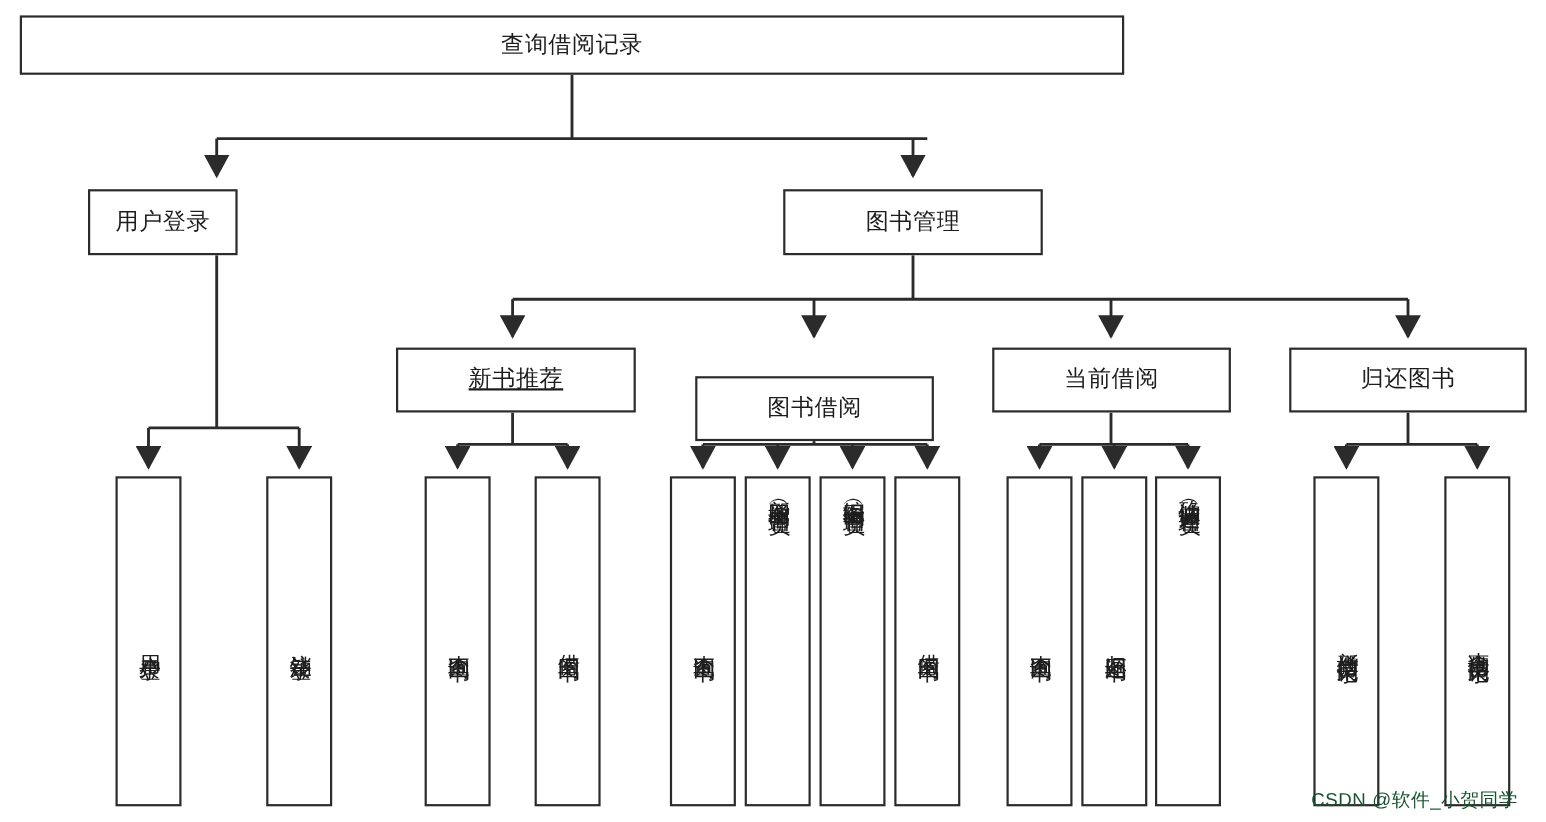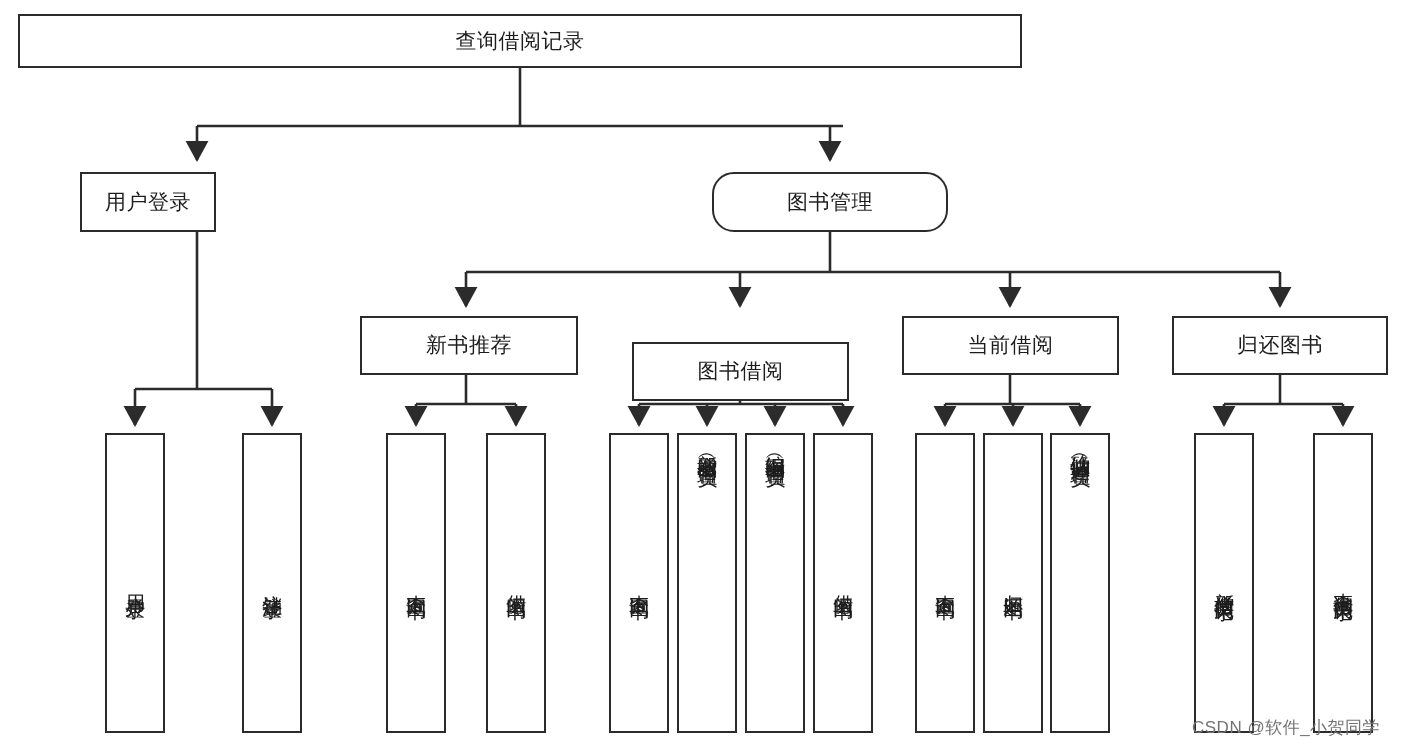--- a/index.html
+++ b/index.html
@@ -58,21 +58,21 @@
     letter-spacing: 2px;
     max-height: 282px;
   }
   .node.vertical.centered {
     align-items: center;
     padding-top: 0;
   }
   .watermark {
     position: absolute;
     font-size: 17px;
-    color: #737373;
+    color: #14532d;
     white-space: nowrap;
     z-index: 6;
     letter-spacing: 0.5px;
   }
 </style>
 </head>
 <body>
 
 <div id="canvas">
 
@@ -127,25 +127,25 @@
   </svg>
 
   <div class="node" style="left:18px; top:14px; width:1004px; height:54px;">
     <span class="node-label">查询借阅记录</span>
   </div>
 
   <div class="node" style="left:80px; top:172px; width:136px; height:60px;">
     <span class="node-label">用户登录</span>
   </div>
 
-  <div class="node" style="left:712px; top:172px; width:236px; height:60px;border-radius:22px;">
+  <div class="node" style="left:712px; top:172px; width:236px; height:60px;">
     <span class="node-label">图书管理</span>
   </div>
 
-  <div class="node" style="left:360px; top:316px; width:218px; height:59px;">
+  <div class="node" style="left:360px; top:316px; width:218px; height:59px;text-decoration:underline;">
     <span class="node-label">新书推荐</span>
   </div>
 
   <div class="node" style="left:632px; top:316px; width:217px; height:59px;margin-top:26px;">
     <span class="node-label">图书借阅</span>
   </div>
 
   <div class="node" style="left:902px; top:316px; width:217px; height:59px;">
     <span class="node-label">当前借阅</span>
   </div>

